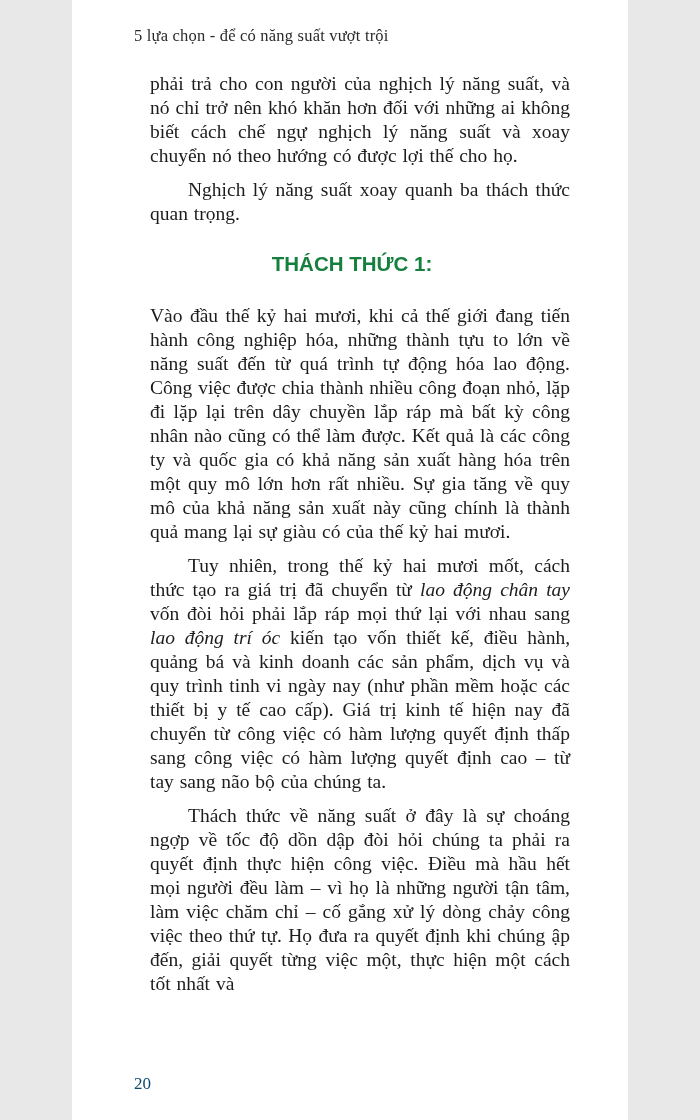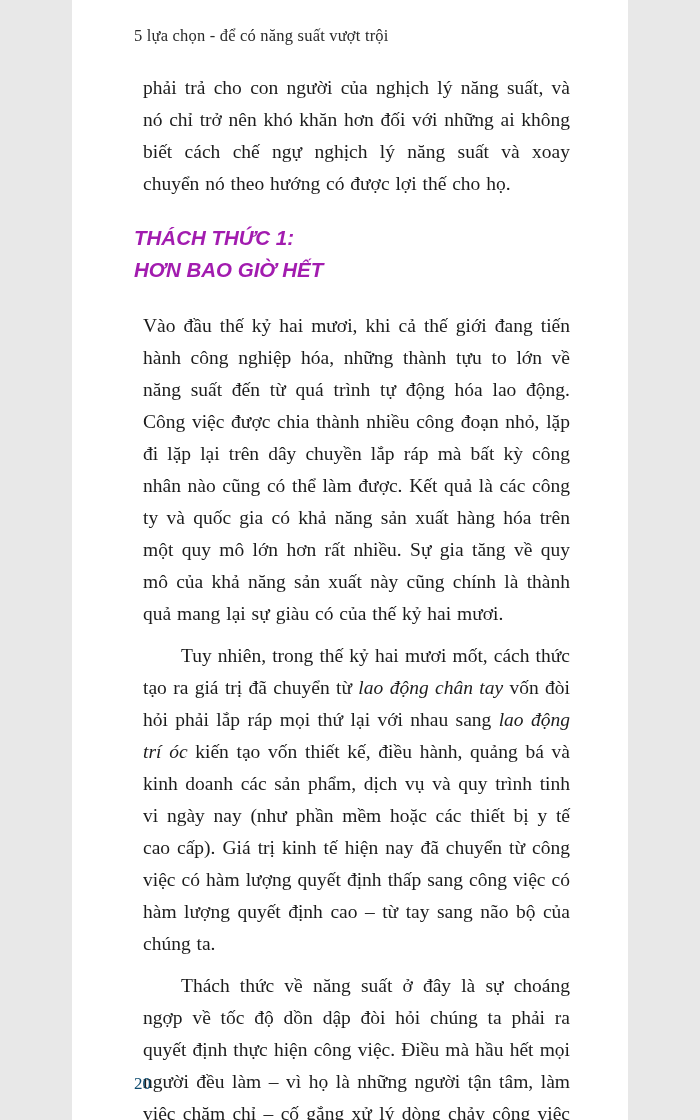--- a/index.html
+++ b/index.html
@@ -23,36 +23,36 @@
     font-size: 16.5px;
     color: #2a2a2a;
     margin-bottom: 26px;
     letter-spacing: 0.2px;
   }
   .body-text {
     width: 100%;
   }
   .para {
     font-size: 19.5px;
-    line-height: 32px;
+    line-height: 24px;
     text-align: justify;
-    margin: 0 0 10px 9px;
+    margin: 0 0 10px 16px;
     word-spacing: 1px;
   }
   .para.indent {
     text-indent: 38px;
   }
   .section-heading {
     font-family: "Liberation Sans", "DejaVu Sans", sans-serif;
     font-weight: bold;
     font-size: 20.5px;
     line-height: 32px;
-    color: #a21caf;
+    text-align: center;
+    color: #15803d;
     margin: 22px 0 24px 0;
-    font-style: italic;
   }
   .heading-line {
     display: block;
   }
   .para em {
   }
   .page-number {
     position: absolute;
     left: 62px;
     bottom: 26px;
@@ -64,24 +64,24 @@
 <body>
 
 <div class="page">
 
   <div class="running-header">5 lựa chọn - để có năng suất vượt trội</div>
 
   <div class="body-text">
 
     <p class="para">phải trả cho con người của nghịch lý năng suất, và nó chỉ trở nên khó khăn hơn đối với những ai không biết cách chế ngự nghịch lý năng suất và xoay chuyển nó theo hướng có được lợi thế cho họ.</p>
 
+    <p class="para indent">Nghịch lý năng suất xoay quanh ba thách thức quan trọng.</p>
 
     <h2 class="section-heading">
       <span class="heading-line">THÁCH THỨC 1:</span>
-      <span class="heading-line">HƠN BAO GIỜ HẾT</span>
     </h2>
 
     <p class="para">Vào đầu thế kỷ hai mươi, khi cả thế giới đang tiến hành công nghiệp hóa, những thành tựu to lớn về năng suất đến từ quá trình tự động hóa lao động. Công việc được chia thành nhiều công đoạn nhỏ, lặp đi lặp lại trên dây chuyền lắp ráp mà bất kỳ công nhân nào cũng có thể làm được. Kết quả là các công ty và quốc gia có khả năng sản xuất hàng hóa trên một quy mô lớn hơn rất nhiều. Sự gia tăng về quy mô của khả năng sản xuất này cũng chính là thành quả mang lại sự giàu có của thế kỷ hai mươi.</p>
 
     <p class="para indent"><span>Tuy nhiên, trong thế kỷ hai mươi mốt, cách thức tạo ra giá trị đã chuyển từ </span><em>lao động chân tay</em><span> vốn đòi hỏi phải lắp ráp mọi thứ lại với nhau sang </span><em>lao động trí óc</em><span> kiến tạo vốn thiết kế, điều hành, quảng bá và kinh doanh các sản phẩm, dịch vụ và quy trình tinh vi ngày nay (như phần mềm hoặc các thiết bị y tế cao cấp). Giá trị kinh tế hiện nay đã chuyển từ công việc có hàm lượng quyết định thấp sang công việc có hàm lượng quyết định cao – từ tay sang não bộ của chúng ta.</span></p>
 
     <p class="para indent">Thách thức về năng suất ở đây là sự choáng ngợp về tốc độ dồn dập đòi hỏi chúng ta phải ra quyết định thực hiện công việc. Điều mà hầu hết mọi người đều làm – vì họ là những người tận tâm, làm việc chăm chỉ – cố gắng xử lý dòng chảy công việc theo thứ tự. Họ đưa ra quyết định khi chúng ập đến, giải quyết từng việc một, thực hiện một cách tốt nhất và</p>
 
   </div>
 

